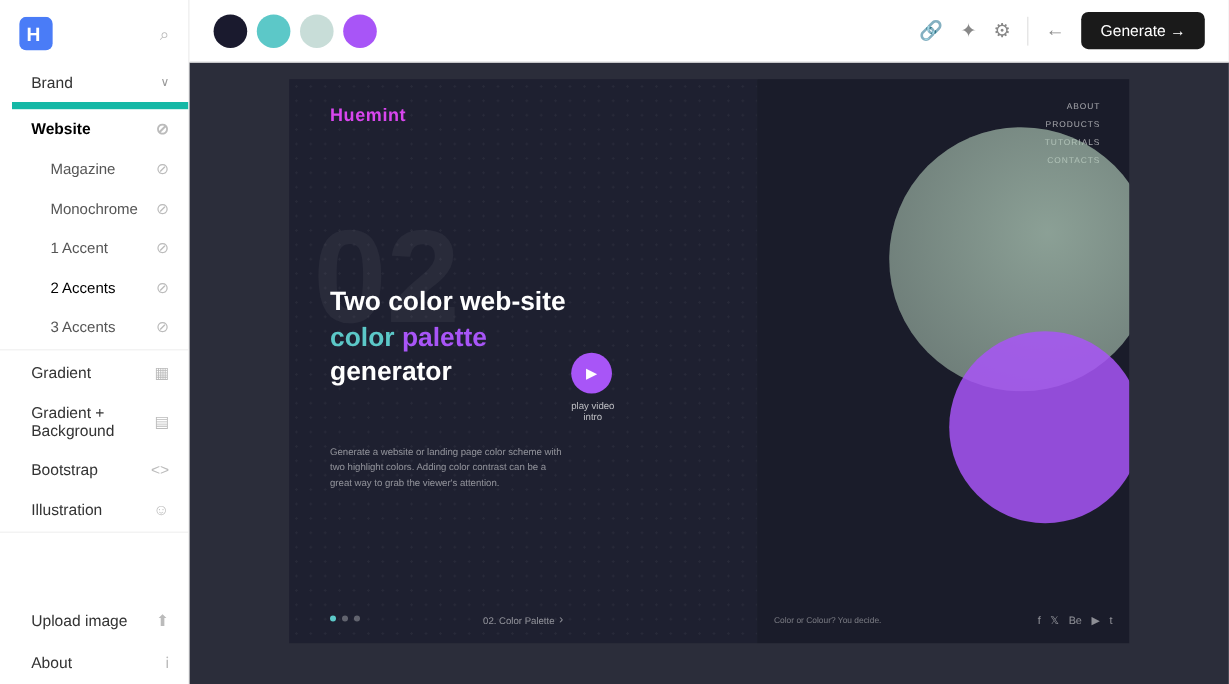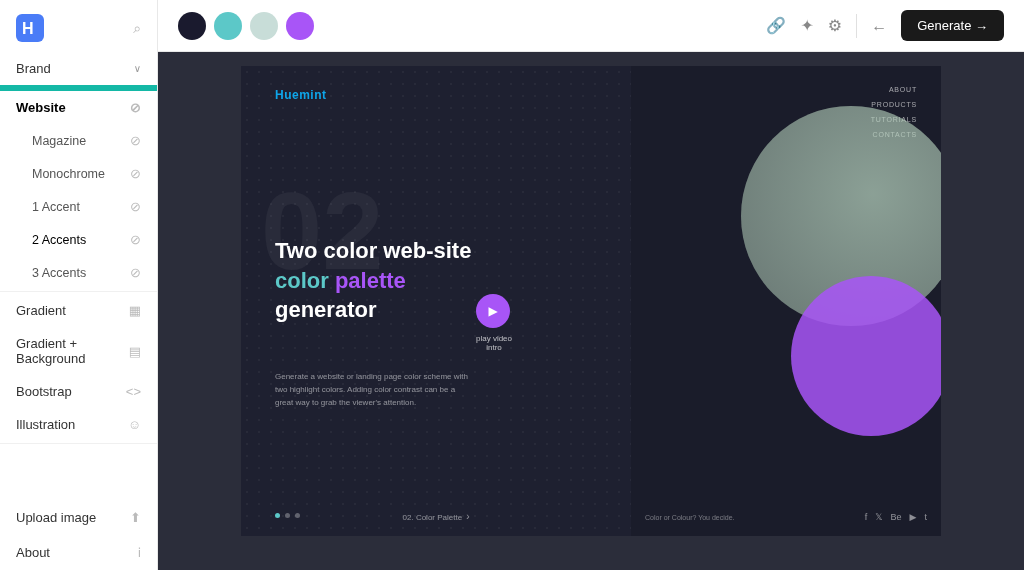--- a/index.html
+++ b/index.html
@@ -36,20 +36,21 @@
     }
 
     .sidebar-item {
       display: flex;
       align-items: center;
       justify-content: space-between;
       padding: 9px 16px;
       cursor: pointer;
       font-size: 13px;
       color: #333;
+      margin-left: 10px;
     }
 
     .sidebar-item.active {
       font-weight: 600;
       color: #000;
     }
 
     .sidebar-item.sub {
       padding-left: 32px;
       color: #555;
@@ -173,22 +174,22 @@
       background: #1e2030;
       position: relative;
       overflow: hidden;
       flex-shrink: 0;
     }
 
     .preview-brand {
       position: absolute;
       top: 22px;
       left: 34px;
-      font-size: 12px;
-      color: #0ea5e9;
+      font-size: 15px;
+      color: #d946ef;
       font-weight: 600;
       letter-spacing: 0.5px;
     }
 
     .preview-big-number {
       position: absolute;
       top: 110px;
       left: 20px;
       font-size: 110px;
       font-weight: 700;

